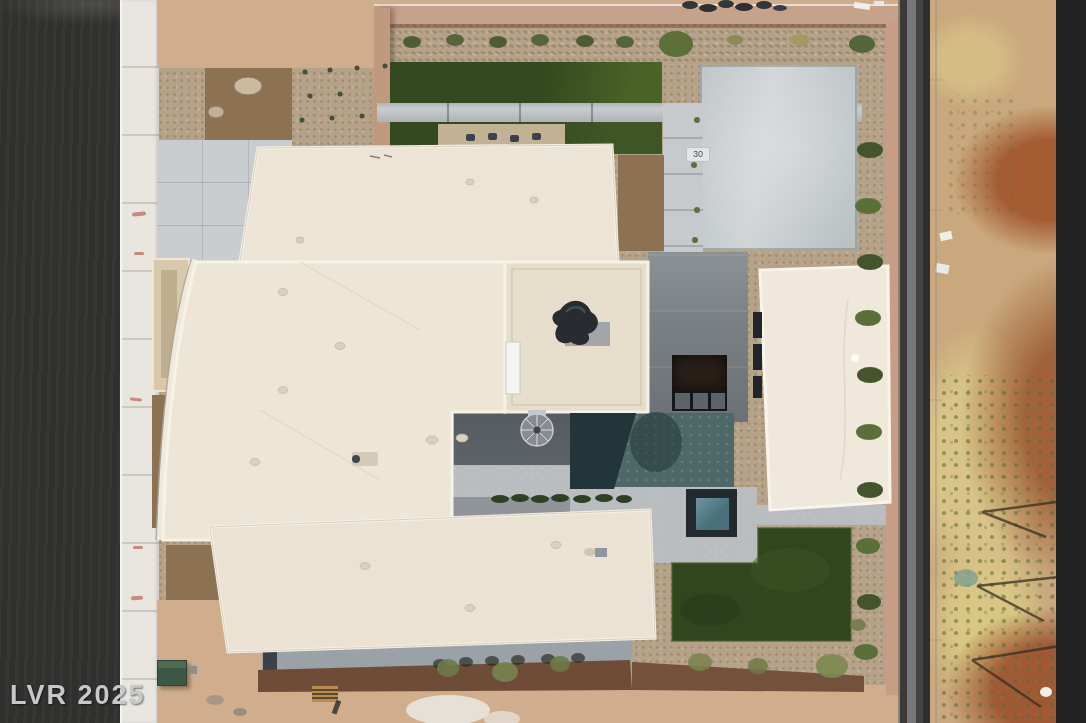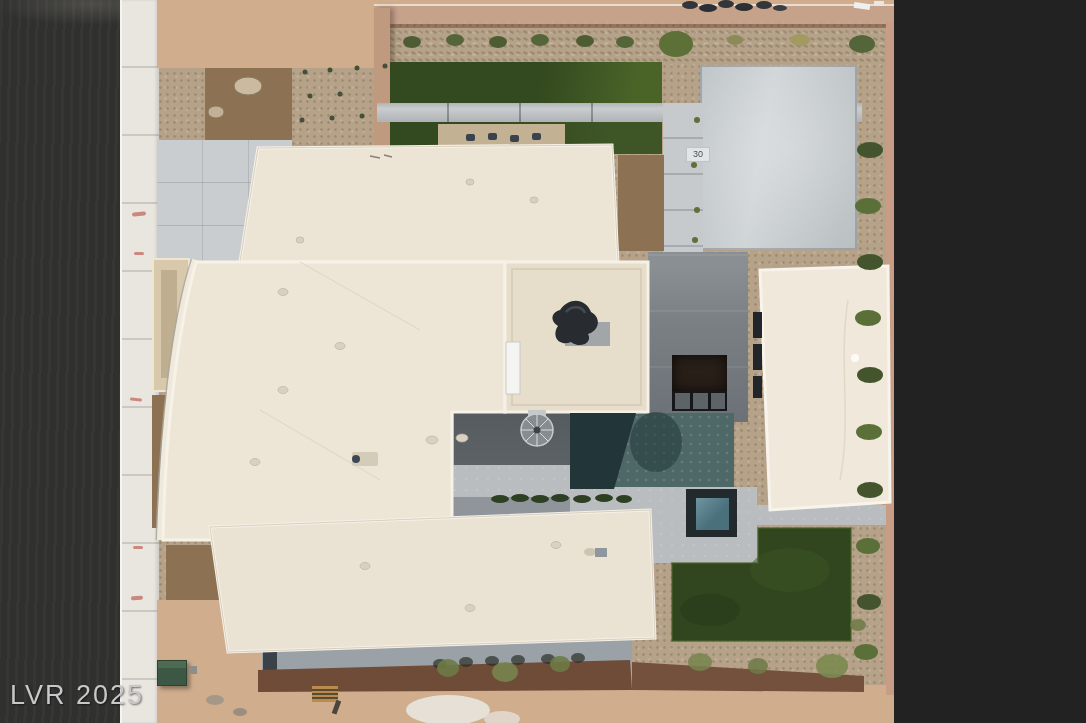--- a/index.html
+++ b/index.html
@@ -1,16 +1,16 @@
 <!DOCTYPE html>
 <html style="--asphalt: #30302e; --sidewalk: #e9e6e0; --dirt: #d0ae8d; --gravel: #b5a288; --planting_bed: #8c7253; --turf_dark: #33491f; --turf_light: #4a6428; --concrete_paver: #c9cdd0; --driveway: #ced3d5; --roof_cream: #ece4d5; --roof_bright: #f7f2e8; --patio_gray: #7b8085; --court_gray: #5d6266; --pool_dark: #23383c; --pool_light: #4e6867; --spa_dark: #232a2e; --spa_water: #4a717b; --deck_light: #b9bdc0; --perimeter_wall_pink: #c79e85; --block_wall_dark: #454543; --desert_base: #c9a87d; --desert_rust: #a55c33; --desert_straw: #d8c488; --olive_green: #6d7a46; --shrub_green: #4d5c33; --walkway_brown: #6f4c38; --utility_box_green: #3c5845; --watermark_gray: #c8c8ca;"><head>
 <meta charset="utf-8">
 <style>
   html,body{margin:0;padding:0;background:#222;}
-  .scene{position:relative;width:894px;height:723px;overflow:hidden;
+  .scene{position:relative;width:1056px;height:723px;overflow:hidden;
     font-family:"Liberation Sans",sans-serif;
     background:var(--gravel,#b5a288);}
   .abs{position:absolute;}
   
   .noise-g{background-image:
     radial-gradient(rgba(60,45,25,.18) 1px, transparent 1.6px),
     radial-gradient(rgba(255,255,255,.14) 1px, transparent 1.6px);
     background-size:7px 7px, 11px 11px;background-position:0 0,3px 5px;}
   .noise-d{background-image:
     radial-gradient(rgba(90,60,35,.22) 1px, transparent 1.7px),
@@ -69,21 +69,21 @@
     var(--desert_base,#c9a87d);}
   .scrub{background-image:
     radial-gradient(rgba(95,105,55,.55) 1.6px, transparent 2.3px),
     radial-gradient(rgba(120,130,70,.4) 1.3px, transparent 2px);
     background-size:12px 12px, 17px 17px;background-position:0 0,5px 8px;}
   .spray{background:#b23b2e;opacity:.55;border-radius:2px;}
   .ubox{background:linear-gradient(180deg,#4e6b52 0 28%,var(--utility_box_green,#3c5845) 28% 100%);
     box-shadow:3px 3px 4px rgba(0,0,0,.35);border:1px solid #2c4234;}
   .paver30{background:#e2e5e5;color:#4a4f52;font-size:9px;line-height:13px;text-align:center;
     border:1px solid rgba(0,0,0,.15);}
-  .watermark{left:10px;top:680px;font-size:27px;font-weight:400;letter-spacing:2px;
+  .watermark{left:10px;top:680px;font-size:27px;font-weight:700;letter-spacing:2px;
     color:var(--watermark_gray,#c8c8ca);text-shadow:1px 1px 2px rgba(0,0,0,.55);}
   svg.overlay{position:absolute;left:0;top:0;pointer-events:none;}
 </style>
 </head>
 <body>
 
 <div class="scene">
 
   <div class="abs road" style="left:0;top:0;width:120px;height:723px;"></div>
   <div class="abs sidewalk" style="left:120px;top:0;width:37px;height:723px;"></div>

